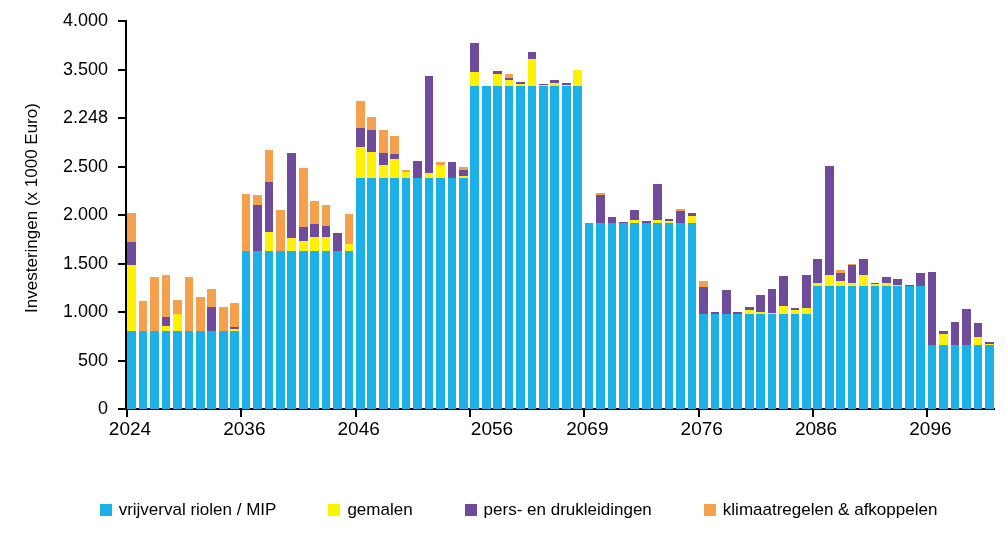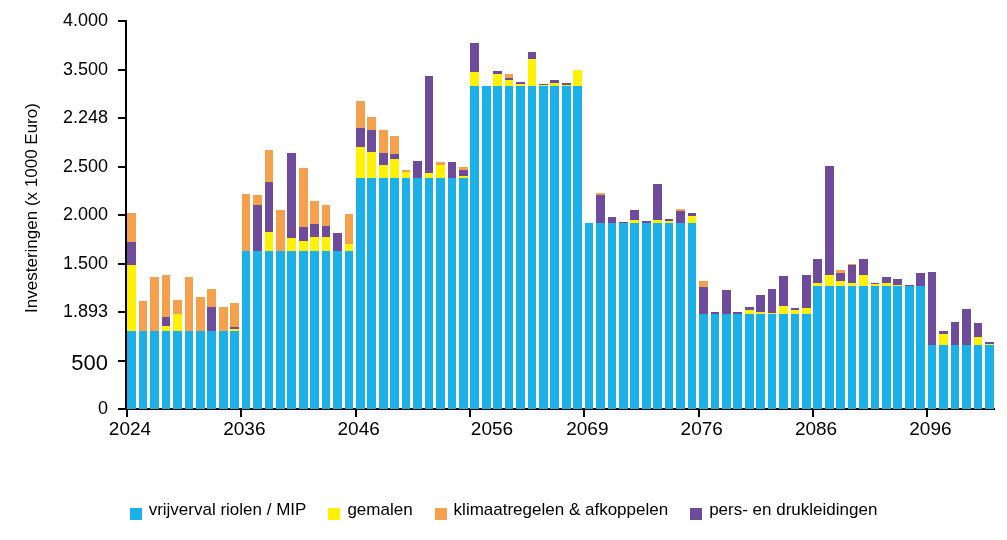--- a/index.html
+++ b/index.html
@@ -84,21 +84,21 @@
   .legend{
     position:absolute;
     left:0;right:0;
     top:500px;
     display:flex;
     justify-content:center;
     align-items:center;
     gap:22px;
     font-size:17px;
   }
-  .legend-item{display:flex;align-items:flex-end;gap:7px;}
+  .legend-item{display:flex;align-items:center;gap:7px;margin-left:30px;}
   .swatch{width:12px;height:12px;display:inline-block;}
 </style>
 </head>
 <body>
 
 <div id="root">
 
   <div class="ytitle">Investeringen (x 1000 Euro)</div>
 
   <div class="axis-y"></div>
@@ -476,23 +476,23 @@
           <div class="seg" style="background: rgb(255, 242, 0); height: 0.97px;"></div>
           <div class="seg" style="background: rgb(111, 76, 155); height: 1.94px;"></div>
         </div>
       </div>
   </div>
 
   <div id="yticks">
       <div style="position: absolute; left: 118px; top: 408px; width: 8px; height: 2px; background: rgb(0, 0, 0);"></div>
       <div style="position: absolute; left: 0px; width: 108px; text-align: right; top: 398px; font-size: 18px;">0</div>
       <div style="position: absolute; left: 118px; top: 359.5px; width: 8px; height: 2px; background: rgb(0, 0, 0);"></div>
-      <div style="position: absolute; left: 0px; width: 108px; text-align: right; top: 349.5px; font-size: 22px;">500</div>
+      <div style="position: absolute; left: 0px; width: 108px; text-align: right; top: 349.5px; font-size: 18px;">500</div>
       <div style="position: absolute; left: 118px; top: 311px; width: 8px; height: 2px; background: rgb(0, 0, 0);"></div>
-      <div style="position: absolute; left: 0px; width: 108px; text-align: right; top: 301px; font-size: 18px;">1.893</div>
+      <div style="position: absolute; left: 0px; width: 108px; text-align: right; top: 301px; font-size: 18px;">1.000</div>
       <div style="position: absolute; left: 118px; top: 262.5px; width: 8px; height: 2px; background: rgb(0, 0, 0);"></div>
       <div style="position: absolute; left: 0px; width: 108px; text-align: right; top: 252.5px; font-size: 18px;">1.500</div>
       <div style="position: absolute; left: 118px; top: 214px; width: 8px; height: 2px; background: rgb(0, 0, 0);"></div>
       <div style="position: absolute; left: 0px; width: 108px; text-align: right; top: 204px; font-size: 18px;">2.000</div>
       <div style="position: absolute; left: 118px; top: 165.5px; width: 8px; height: 2px; background: rgb(0, 0, 0);"></div>
       <div style="position: absolute; left: 0px; width: 108px; text-align: right; top: 155.5px; font-size: 18px;">2.500</div>
       <div style="position: absolute; left: 118px; top: 117px; width: 8px; height: 2px; background: rgb(0, 0, 0);"></div>
       <div style="position: absolute; left: 0px; width: 108px; text-align: right; top: 107px; font-size: 18px;">2.248</div>
       <div style="position: absolute; left: 118px; top: 68.5px; width: 8px; height: 2px; background: rgb(0, 0, 0);"></div>
       <div style="position: absolute; left: 0px; width: 108px; text-align: right; top: 58.5px; font-size: 18px;">3.500</div>
@@ -522,22 +522,22 @@
   <div class="legend" id="legend">
       <div class="legend-item">
         <span class="swatch" style="background: rgb(27, 176, 232);"></span>
         <span>vrijverval  riolen / MIP</span>
       </div>
       <div class="legend-item">
         <span class="swatch" style="background: rgb(255, 242, 0);"></span>
         <span>gemalen</span>
       </div>
       <div class="legend-item">
+        <span class="swatch" style="background: rgb(111, 76, 155);"></span>
+        <span>pers- en drukleidingen</span>
+      </div>
+      <div class="legend-item">
         <span class="swatch" style="background: rgb(245, 160, 76);"></span>
         <span>klimaatregelen &amp; afkoppelen</span>
       </div>
-      <div class="legend-item">
-        <span class="swatch" style="background: rgb(111, 76, 155);"></span>
-        <span>pers- en drukleidingen</span>
-      </div>
     </div>
 
 </div>
 
 </body></html>

